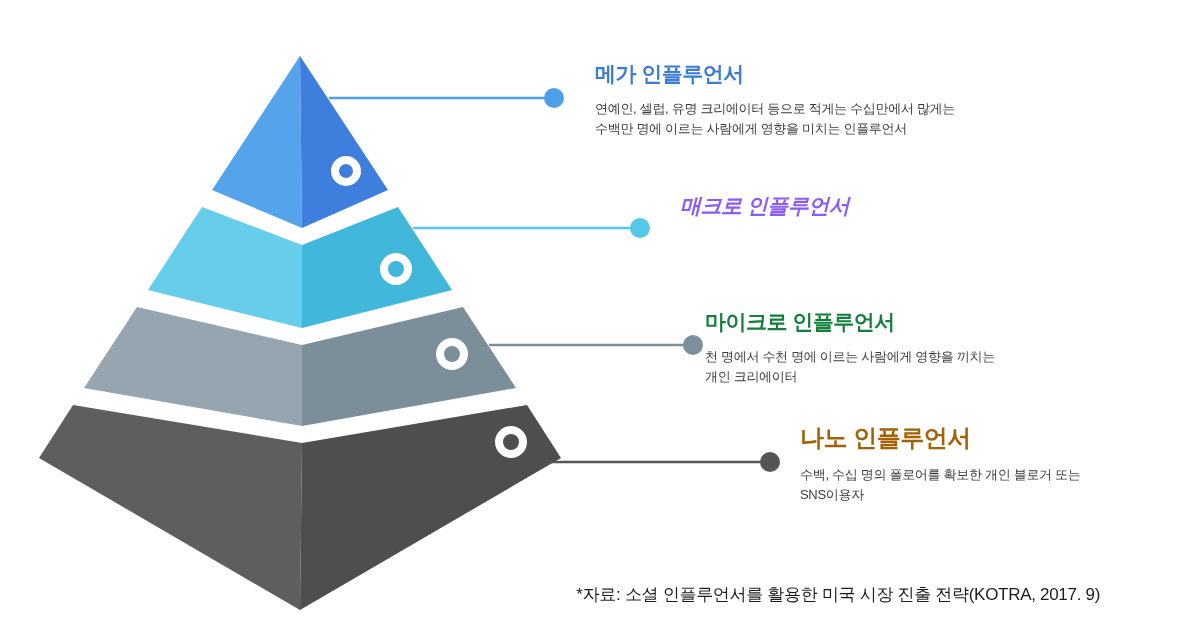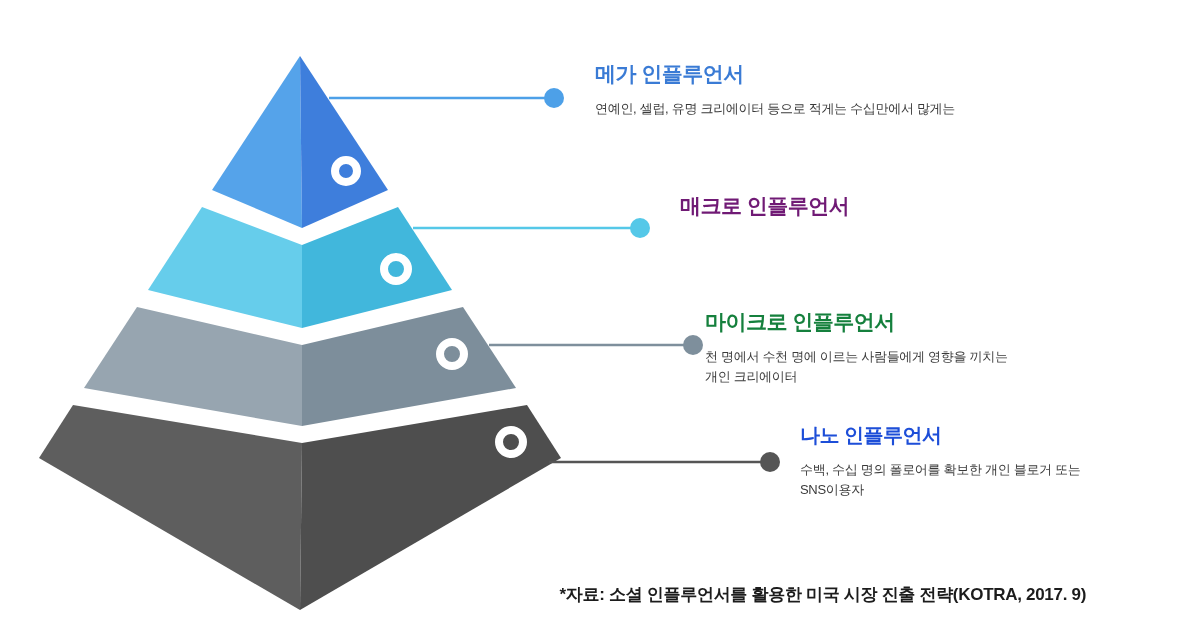--- a/index.html
+++ b/index.html
@@ -3,48 +3,49 @@
 <meta charset="utf-8">
 <style>
   html, body { margin: 0; padding: 0; background: #ffffff; }
   .canvas {
     position: relative;
     width: 1100px;
     height: 624px;
     background: #ffffff;
     overflow: hidden;
     font-family: "Liberation Sans", "DejaVu Sans", sans-serif;
+    padding-left: 14px;
   }
   .pyramid-svg { position: absolute; left: 0; top: 0; }
   .label { position: absolute; }
   .label .title {
     margin: 0;
     font-size: 21px;
     font-weight: 700;
     letter-spacing: -0.5px;
     white-space: nowrap;
   }
   .label .desc {
     margin: 11px 0 0;
     font-size: 13px;
     line-height: 1.55;
     color: #3a3a3a;
     letter-spacing: -0.3px;
     white-space: nowrap;
   }
   .label-mega  .title { color: #3a7bd5; }
-  .label-macro .title { color: #701a75; }
+  .label-macro .title { color: #8b5cf6; font-style: italic; }
   .label-micro .title { color: #15803d; }
-  .label-nano  .title { color: #1d4ed8; font-size: 20px; }
+  .label-nano  .title { color: #a16207; font-size: 24px; }
   .source {
     position: absolute;
     right: 14px;
     top: 583px;
     font-size: 17px;
-    font-weight: 700;
+    font-weight: 400;
     color: #1c1c1c;
     letter-spacing: -0.3px;
     white-space: nowrap;
   }
 </style>
 </head>
 <body>
 
 <div class="canvas">
 
@@ -84,31 +85,32 @@
 
       <line x1="549" y1="462" x2="770" y2="462" stroke="#555555" stroke-width="2.5"></line>
       <circle cx="770" cy="462" r="10" fill="#555555"></circle>
     </g>
   </svg>
 
   <div class="label label-mega" style="left:595px; top:60px;">
     <h2 class="title">메가 인플루언서</h2>
     <div class="desc">
       <div>연예인, 셀럽, 유명 크리에이터 등으로 적게는 수십만에서 많게는</div>
+      <div>수백만 명에 이르는 사람에게 영향을 미치는 인플루언서</div>
     </div>
   </div>
 
   <div class="label label-macro" style="left:680px; top:192px;">
     <h2 class="title">매크로 인플루언서</h2>
   </div>
 
   <div class="label label-micro" style="left:705px; top:308px;">
     <h2 class="title">마이크로 인플루언서</h2>
     <div class="desc">
-      <div>천 명에서 수천 명에 이르는 사람들에게 영향을 끼치는</div>
+      <div>천 명에서 수천 명에 이르는 사람에게 영향을 끼치는</div>
       <div>개인 크리에이터</div>
     </div>
   </div>
 
   <div class="label label-nano" style="left:800px; top:422px;">
     <h2 class="title">나노 인플루언서</h2>
     <div class="desc">
       <div>수백, 수십 명의 폴로어를 확보한 개인 블로거 또는</div>
       <div>SNS이용자</div>
     </div>

